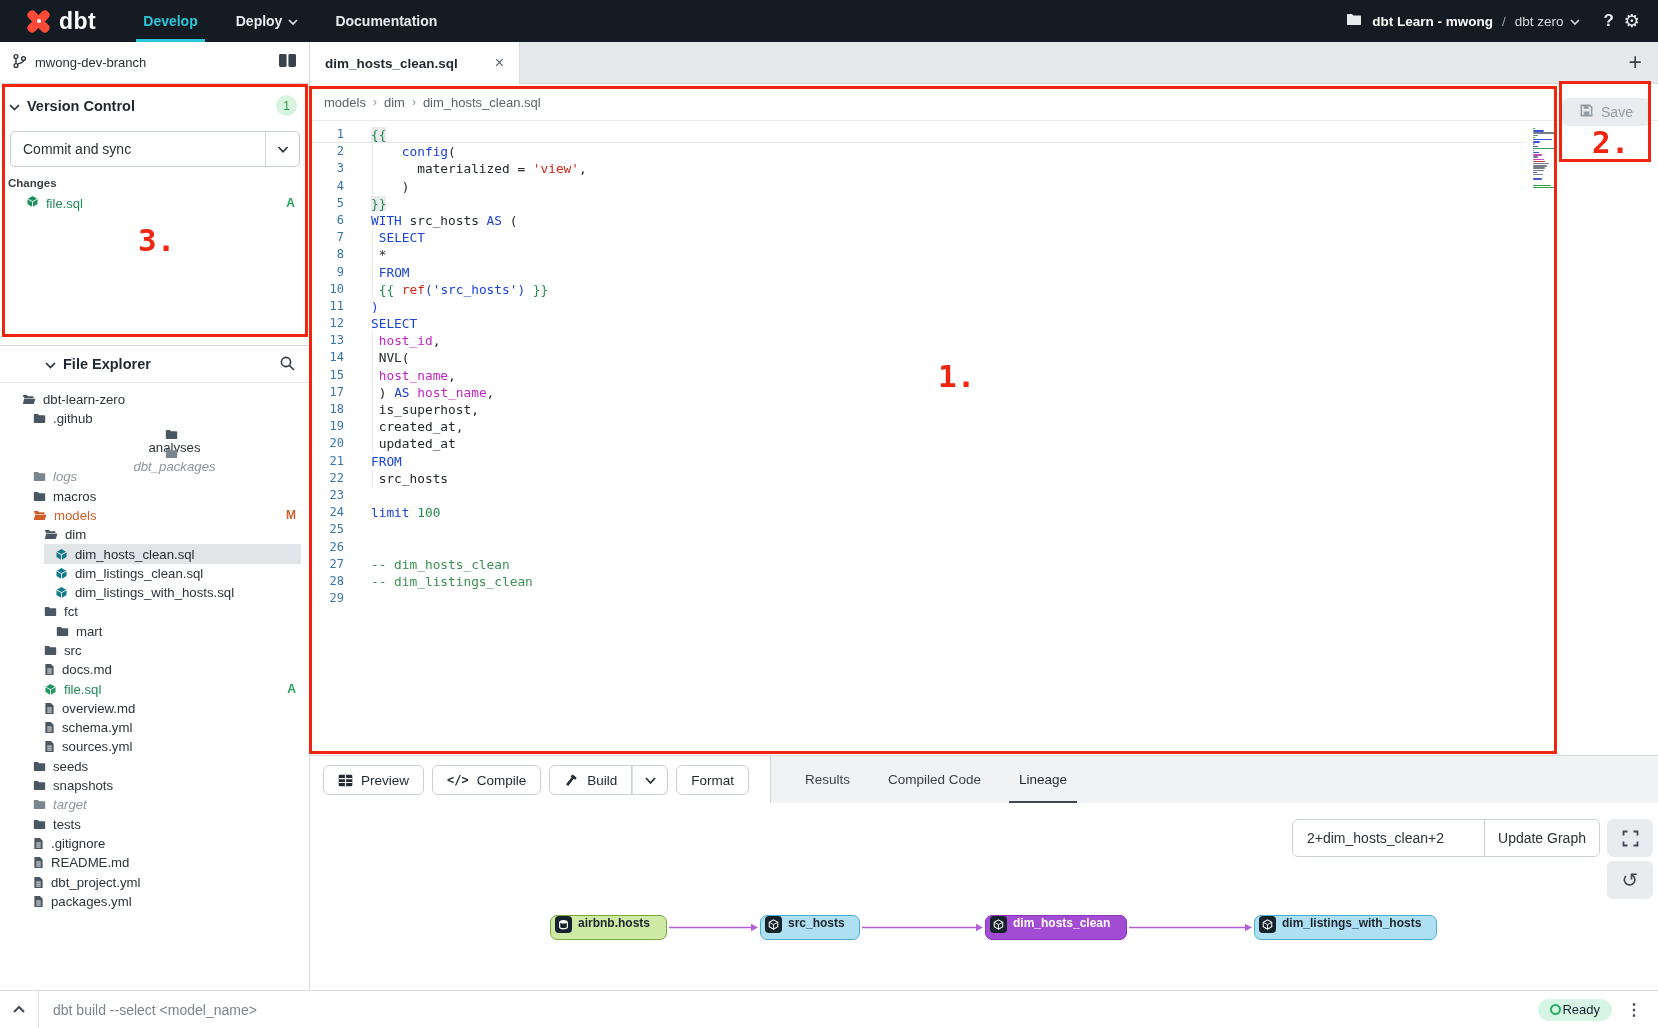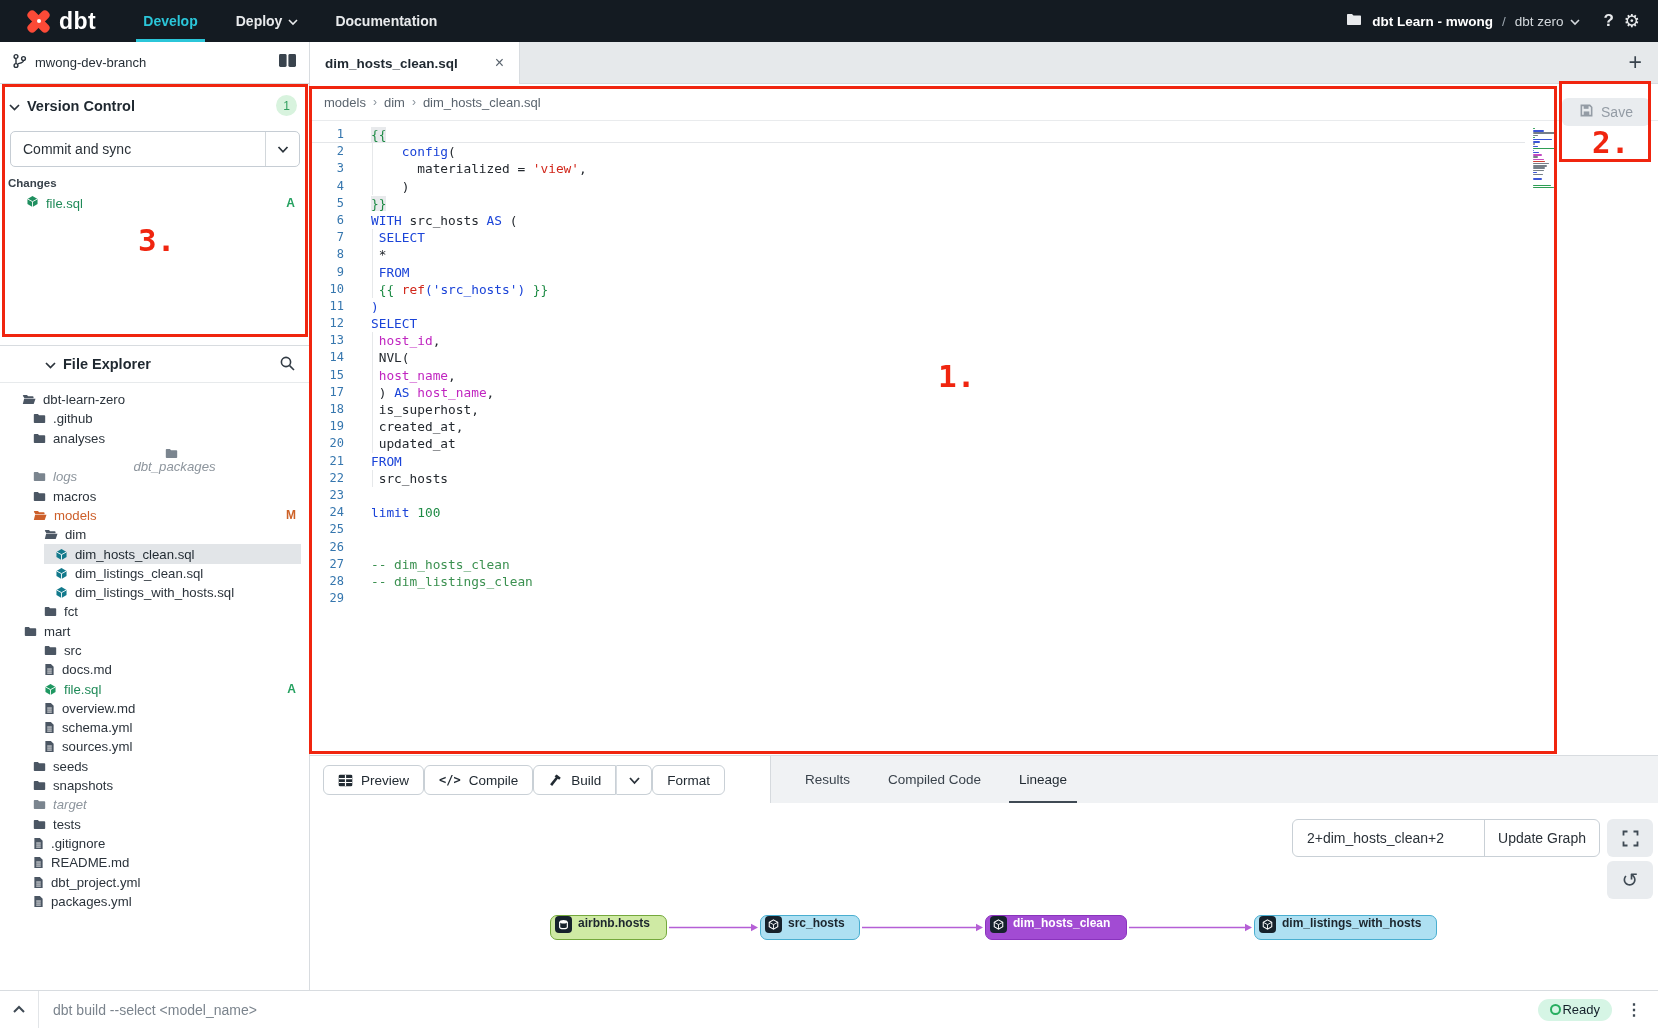--- a/index.html
+++ b/index.html
@@ -102,21 +102,21 @@
   .line.l0 { box-shadow:inset 0 -1px #e4e6e9; }
   .kw { color:#1b44d8; } .jj, .jjh { color:#1e8b45; } .jjh { background:#e8eaec; }
   .st, .rd { color:#d1271b; } .sb { color:#1b44d8; } .id { color:#c026c0; }
   .nu { color:#1e8b45; } .cm { color:#3c9151; } .pl { color:#24292f; }
   #minimap { position:absolute; left:1223px; top:44px; width:26px; }
   .mm-bar { height:1.4px; margin-bottom:0.8px; border-radius:1px; }
 
   
   #action-bar { position:absolute; left:310px; top:755px; width:1348px; height:48px; background:#fff;
                 border-top:1px solid #d8dce0; }
-  #ab-buttons { position:absolute; left:13px; top:9px; display:flex; }
+  #ab-buttons { position:absolute; left:13px; top:9px; display:flex; gap:8px; }
   .abtn { height:30px; border:1px solid #c9d0d6; border-radius:6px; background:#fff; display:inline-flex;
           align-items:center; gap:8px; padding:0 14px; font-size:13.5px; color:#222b33; font-weight:500; cursor:pointer; }
   .abtn .bicon { display:inline-flex; color:#222b33; }
   .split { display:inline-flex; }
   .split .main { border-radius:6px 0 0 6px; }
   .split .caret { border-radius:0 6px 6px 0; border-left:1px solid #d8dde2; width:36px; justify-content:center; padding:0; }
   .code-glyph { font-family:"DejaVu Sans Mono", monospace; font-size:12px; font-weight:700; }
   #ab-tabs { position:absolute; left:460px; top:0; right:0; height:47px; background:#f0f2f4; display:flex;
              align-items:center; gap:26px; padding-left:28px; border-left:1px solid #d6dade; }
   .ptab { position:relative; height:100%; display:flex; align-items:center; padding:0 6px; font-size:13.5px;
@@ -292,21 +292,21 @@
             <span class="tlabel">dbt-learn-zero</span>
           </div>
           <div class="trow" style="padding-left: 33px;">
             <span class="ticon ">
               <svg width="13" height="11" viewBox="0 0 16 13">
                 <path d="M1 2c0-.6.4-1 1-1h4l1.5 1.5H14c.6 0 1 .4 1 1V11c0 .6-.4 1-1 1H2c-.6 0-1-.4-1-1z" fill="currentColor"></path>
               </svg>
             </span>
             <span class="tlabel">.github</span>
           </div>
-          <div class="trow" style="padding-left: 33px;">
+          <div class="trow" style="padding-left: 33px; flex-direction: column;">
             <span class="ticon ">
               <svg width="13" height="11" viewBox="0 0 16 13">
                 <path d="M1 2c0-.6.4-1 1-1h4l1.5 1.5H14c.6 0 1 .4 1 1V11c0 .6-.4 1-1 1H2c-.6 0-1-.4-1-1z" fill="currentColor"></path>
               </svg>
             </span>
             <span class="tlabel">analyses</span>
           </div>
           <div class="trow muted" style="padding-left: 33px; flex-direction: column;">
             <span class="ticon ">
               <svg width="13" height="11" viewBox="0 0 16 13">
@@ -378,21 +378,21 @@
             <span class="tlabel">dim_listings_with_hosts.sql</span>
           </div>
           <div class="trow" style="padding-left: 44px;">
             <span class="ticon ">
               <svg width="13" height="11" viewBox="0 0 16 13">
                 <path d="M1 2c0-.6.4-1 1-1h4l1.5 1.5H14c.6 0 1 .4 1 1V11c0 .6-.4 1-1 1H2c-.6 0-1-.4-1-1z" fill="currentColor"></path>
               </svg>
             </span>
             <span class="tlabel">fct</span>
           </div>
-          <div class="trow" style="padding-left: 24px;">
+          <div class="trow" style="padding-left: 56px;">
             <span class="ticon ">
               <svg width="13" height="11" viewBox="0 0 16 13">
                 <path d="M1 2c0-.6.4-1 1-1h4l1.5 1.5H14c.6 0 1 .4 1 1V11c0 .6-.4 1-1 1H2c-.6 0-1-.4-1-1z" fill="currentColor"></path>
               </svg>
             </span>
             <span class="tlabel">mart</span>
           </div>
           <div class="trow" style="padding-left: 44px;">
             <span class="ticon ">
               <svg width="13" height="11" viewBox="0 0 16 13">

